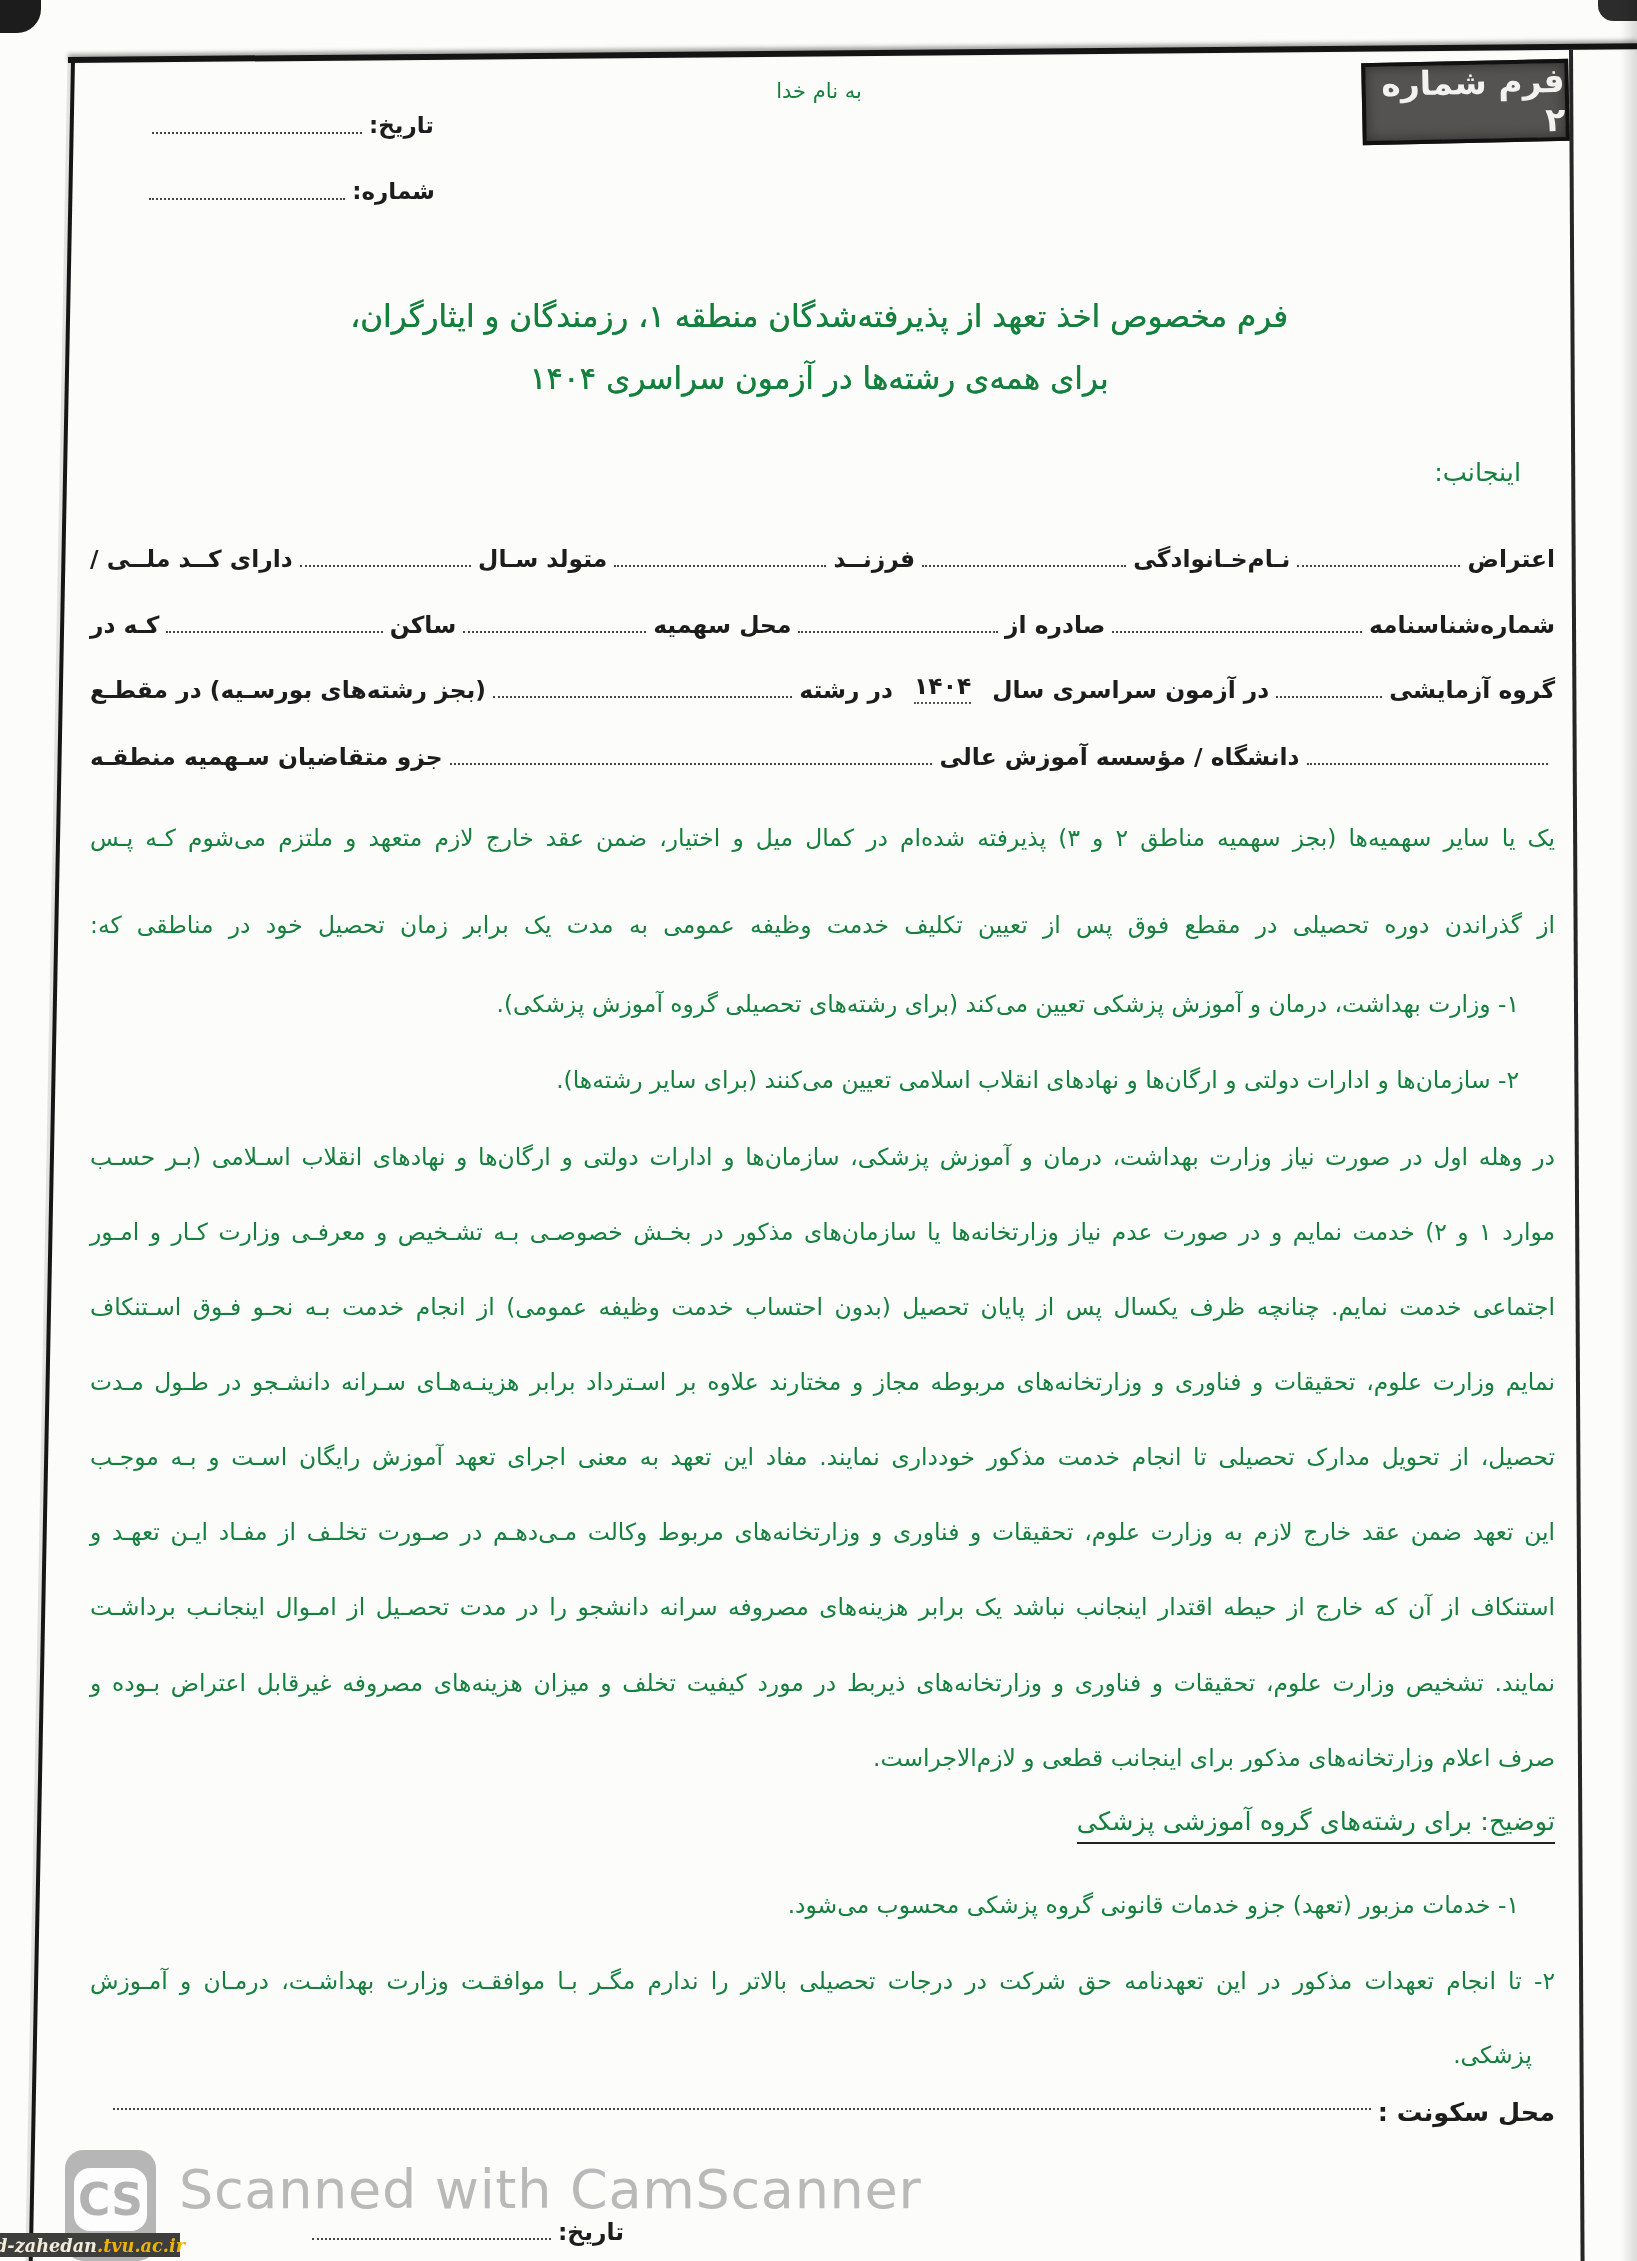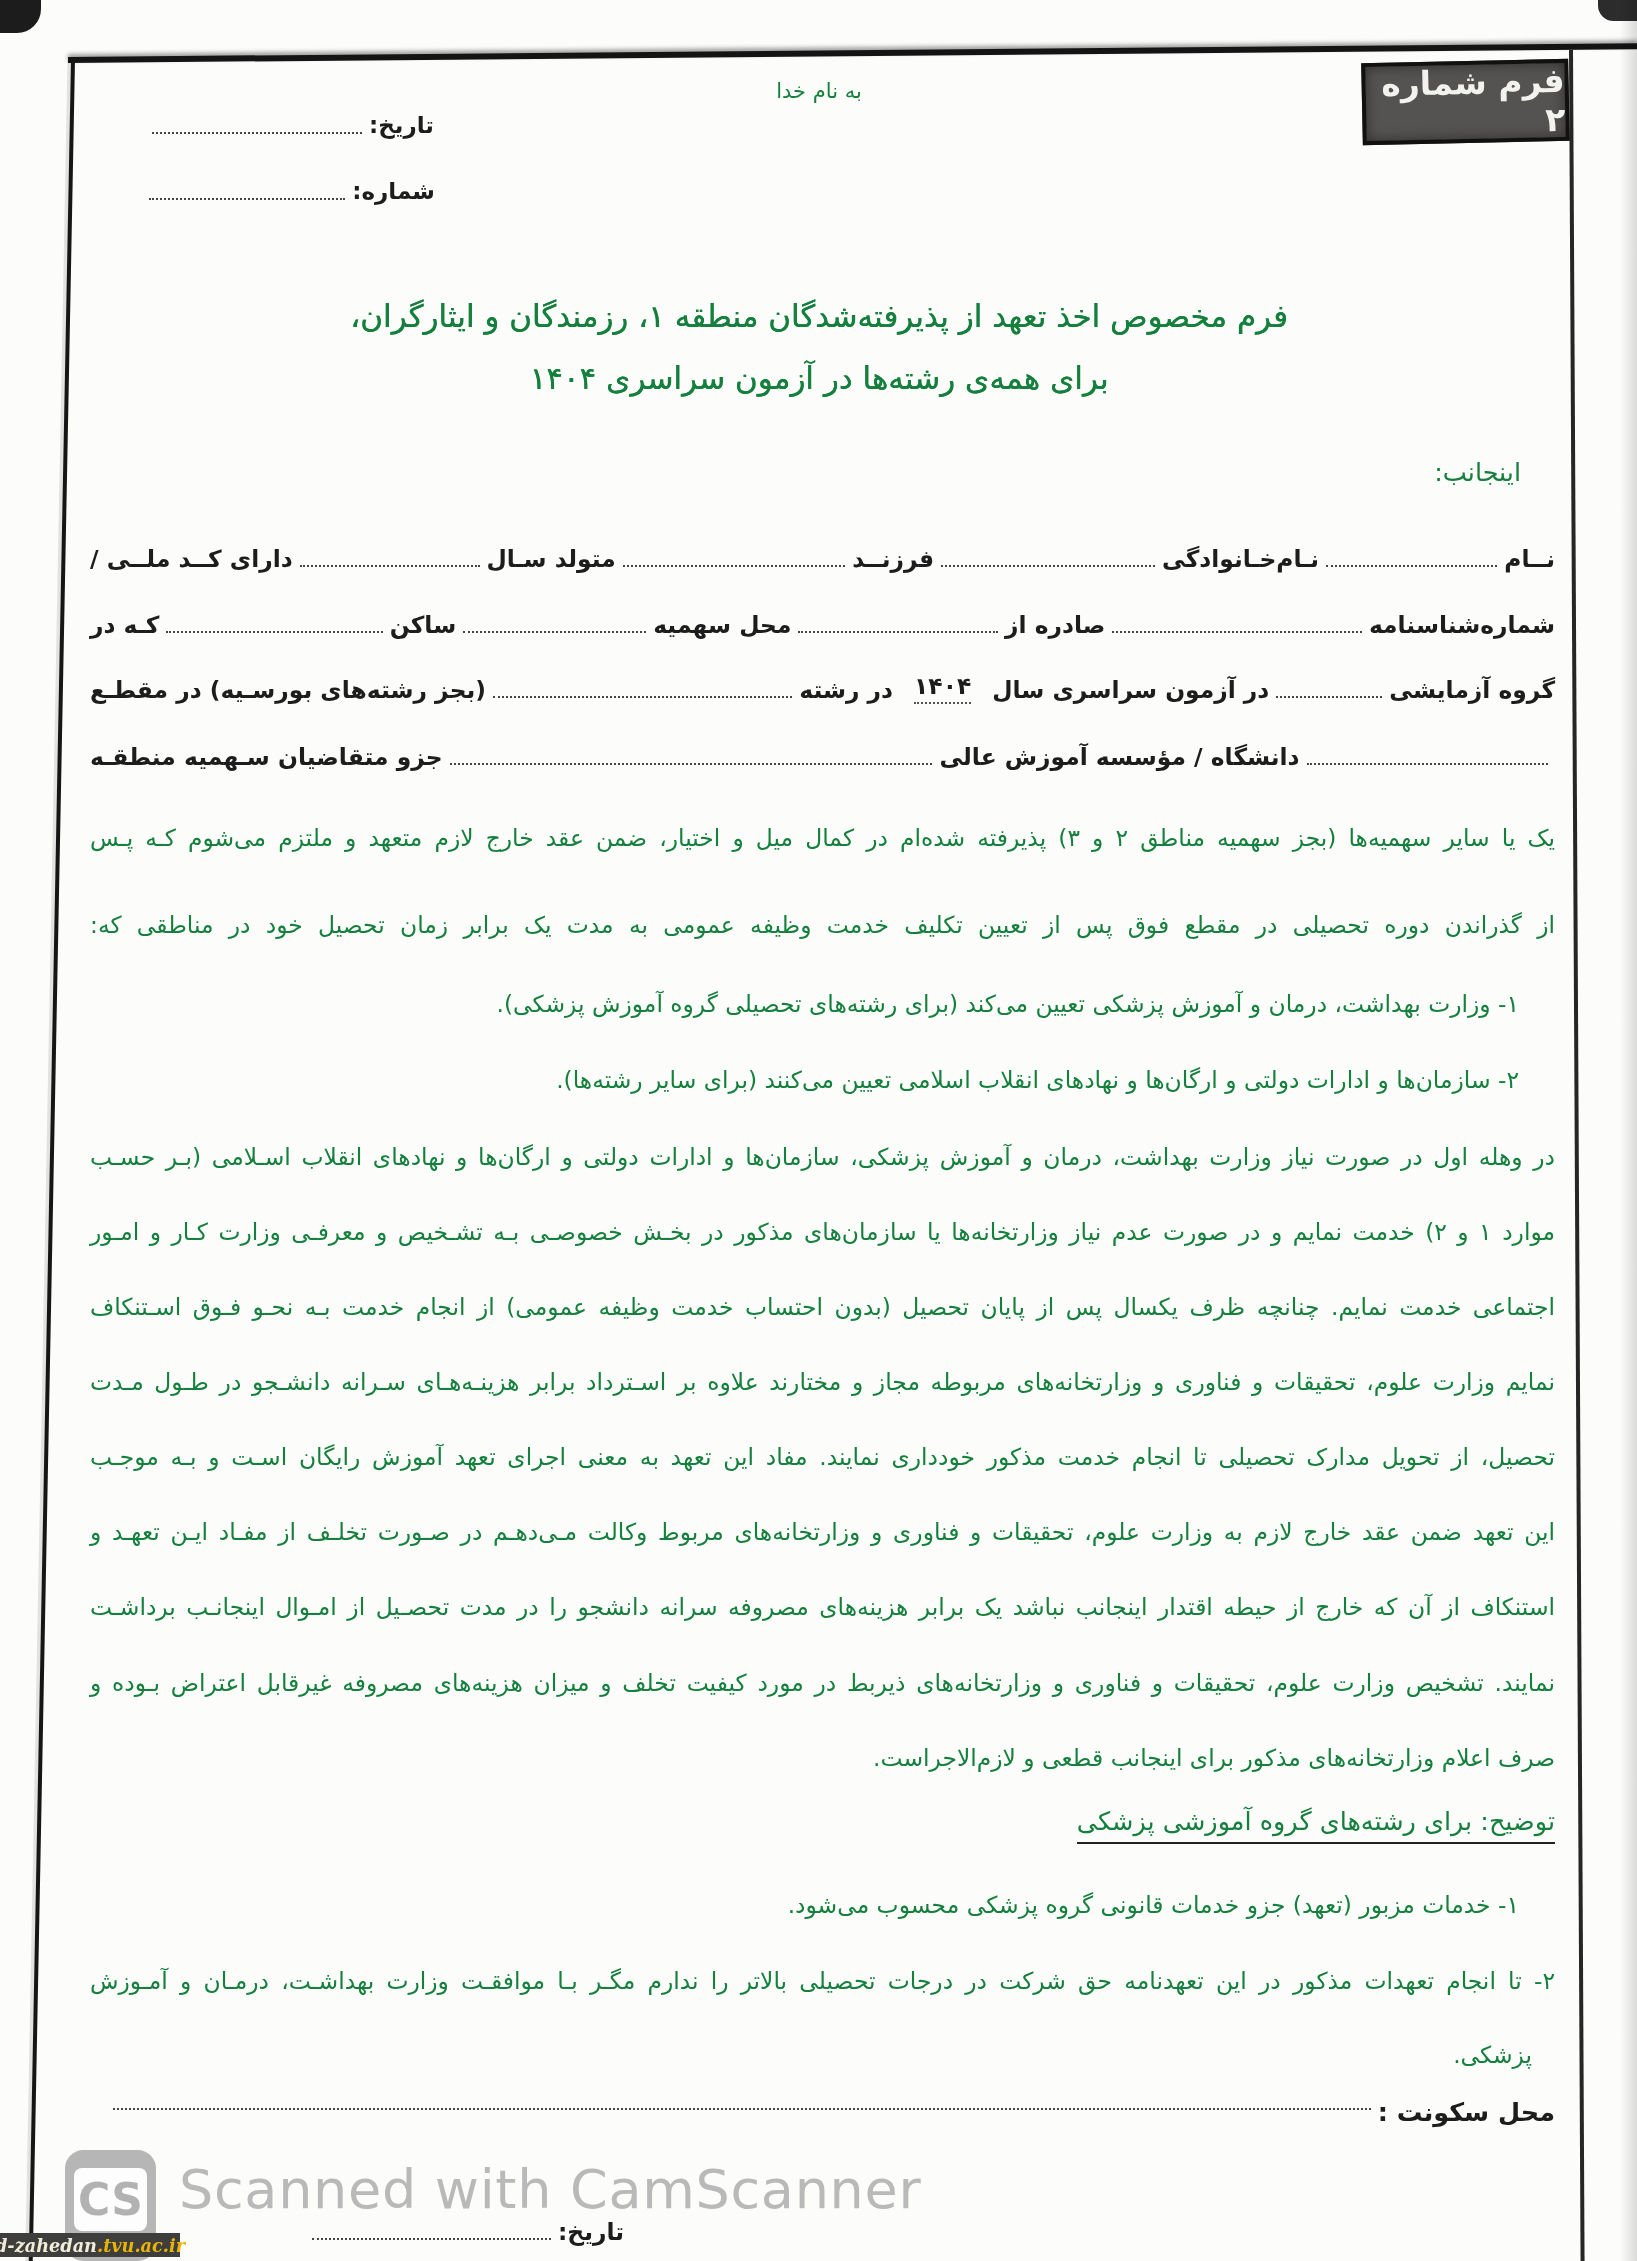--- a/index.html
+++ b/index.html
@@ -31,21 +31,21 @@
 
   .frow{position:absolute;display:flex;align-items:flex-end;direction:rtl;font-weight:bold;font-size:23.4px;height:37px;}
   .frow .lbl{white-space:nowrap;line-height:1.2;}
   .blank{flex-grow:1;height:0;border-bottom:2.5px dotted #454545;margin:0 7px 6.4px 7px;}
   .num-dotted{border-bottom:2.5px dotted #555;padding-bottom:2.1px;}
 
   .heading-u{border-bottom:2.8px solid #222;padding-bottom:5.7px;font-size:25.5px;}
 
   
   .cs-logo{position:absolute;left:65px;top:2150px;width:91px;height:111px;background:#b6b6b6;border-radius:18.4px;}
-  .cs-inner{position:absolute;left:9.2px;top:9.2px;right:9.2px;bottom:30px;background:#fdfdfd;border-radius:8px;
+  .cs-inner{position:absolute;left:9.2px;top:9.2px;right:9.2px;bottom:30px;background:#fdfdfd;border-radius:16px;
     display:flex;align-items:center;justify-content:center;font-weight:bold;font-size:44px;color:#b2b2b2;
     font-family:"DejaVu Sans",sans-serif;margin-top:9px;}
   .cs-text{position:absolute;left:179px;top:2158px;font-size:54px;color:#b9b9b9;font-weight:normal;
     direction:ltr;white-space:nowrap;letter-spacing:0.7px;}
 
   .site-bar{position:absolute;left:0;top:2233px;width:180px;height:24px;background:#3e3e3c;
     display:flex;align-items:center;justify-content:center;direction:ltr;
     font-family:"DejaVu Serif",serif;font-style:italic;font-weight:bold;font-size:17.7px;white-space:nowrap;}
   .site-name{color:#f2ecd9;}
   .site-domain{color:#eab308;}
@@ -76,21 +76,21 @@
     <span class="lbl">شماره:</span>
     <span class="blank"></span>
   </div>
 
   <div class="t center" style="top:296px;font-size:31px;text-shadow:0.4px 0 currentColor;">فرم مخصوص اخذ تعهد از پذیرفته‌شدگان منطقه ۱، رزمندگان و ایثارگران،</div>
   <div class="t center" style="top:358px;font-size:31px;text-shadow:0.4px 0 currentColor;">برای همه‌ی رشته‌ها در آزمون سراسری ۱۴۰۴</div>
 
   <div class="t ral" style="top:455px;right:117px;font-size:25.5px;">اینجانب:</div>
 
   <div class="frow" style="top:536px;right:83px;width:1465px;">
-    <span class="lbl">نــام</span>
+    <span class="lbl">اعتراض</span>
     <span class="blank" style="flex-grow:1;"></span>
     <span class="lbl">نـام‌خـانوادگی</span>
     <span class="blank" style="flex-grow:1.25;"></span>
     <span class="lbl">فرزنــد</span>
     <span class="blank" style="flex-grow:1.3;"></span>
     <span class="lbl">متولد سـال</span>
     <span class="blank" style="flex-grow:1.05;"></span>
     <span class="lbl">دارای کــد ملــی /</span>
   </div>
 

